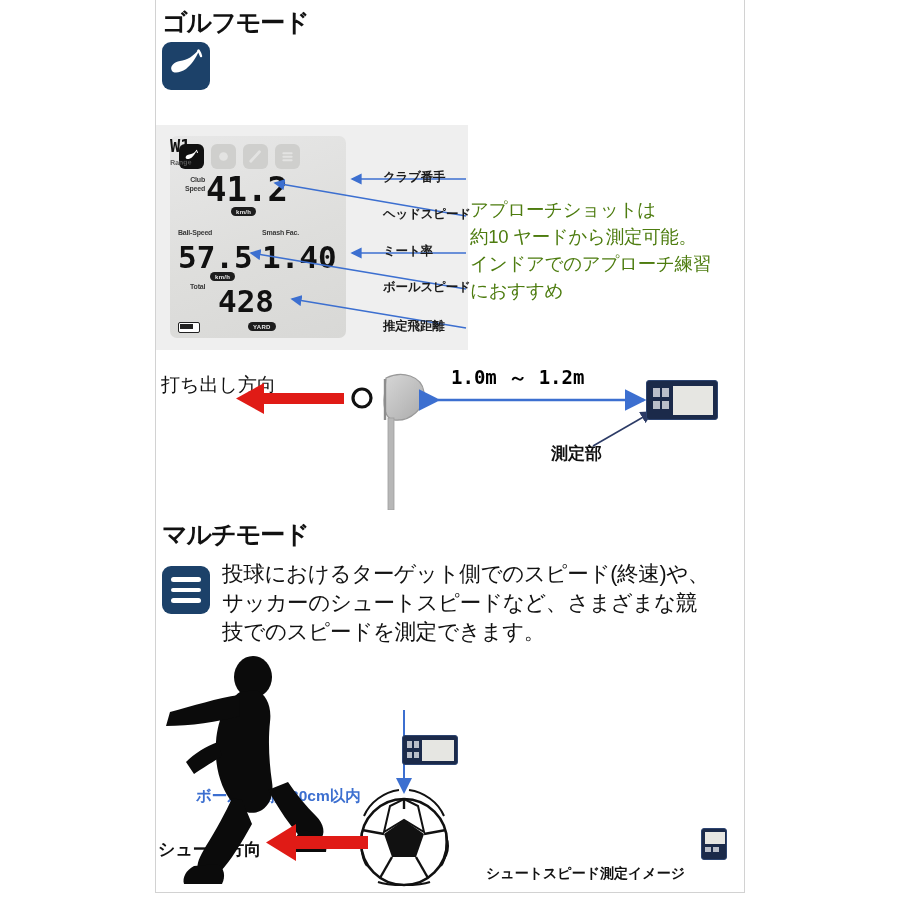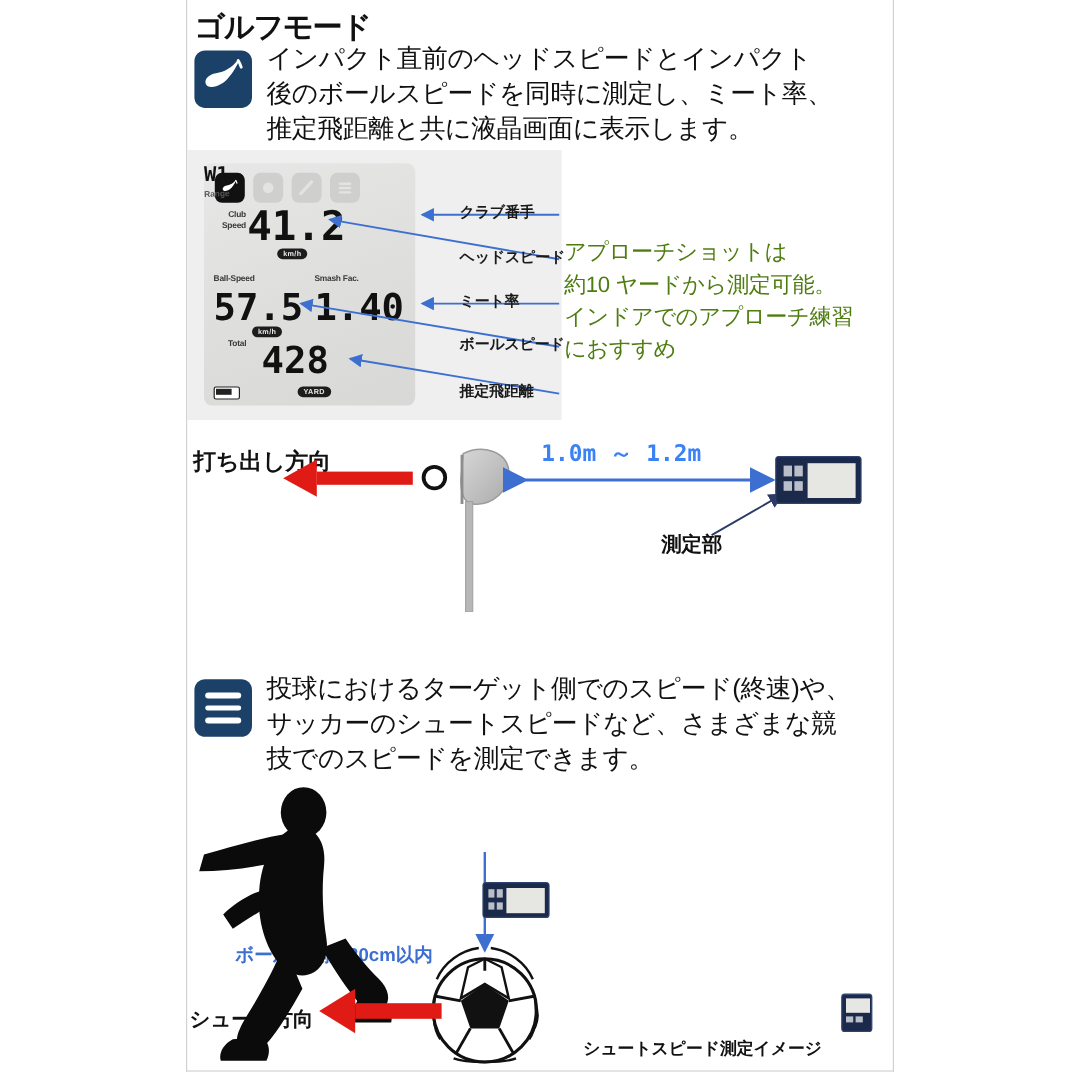--- a/index.html
+++ b/index.html
@@ -119,24 +119,24 @@
 
   
   #note{
     position:absolute;left:470px;top:196px;width:270px;
     font-size:18.5px;line-height:27px;color:#4d7c0f;letter-spacing:-.3px;
     white-space:pre-line;
   }
 
   
   #golf-diagram{position:absolute;left:156px;top:360px;width:588px;height:150px;}
-  #dir-label{position:absolute;left:5px;top:12px;font-size:19px;font-weight:bold;color:#111;text-align:right;}
+  #dir-label{position:absolute;left:5px;top:12px;font-size:19px;font-weight:normal;color:#111;text-align:right;}
   #dist-label{
     position:absolute;left:295px;top:5px;font-size:19px;font-weight:bold;
-    color:#3b82f6;font-family:"DejaVu Sans Mono","Liberation Mono",monospace;
+    color:#000000;font-family:"DejaVu Sans Mono","Liberation Mono",monospace;
     letter-spacing:0px;white-space:nowrap;
   }
   #sensor-label{position:absolute;left:395px;top:82px;font-size:17px;font-weight:bold;color:#111;}
 
   .device{
     position:absolute;background:#1b2a4a;border:1.5px solid #2d4470;border-radius:3px;
     box-sizing:border-box;overflow:hidden;
   }
   .device .scr{position:absolute;background:#e6e6e2;}
   .device .btn{position:absolute;background:#b9bec9;}
@@ -159,23 +159,20 @@
 
   <div class="sec-title" id="golf-title">ゴルフモード</div>
 
   <div class="mode-tile" id="golf-tile">
     <svg class="club-glyph" viewBox="0 0 48 48">
       <path d="M37 9 C34 16 29 23 24 27 C18 31 11 32 9.5 28 C8 24 12 20 18 19 C25 18 32 14 36 8 Z" fill="#ffffff"></path>
       <path d="M36.5 8.5 C37.6 10.3 38.6 12.6 39 14" stroke="#ffffff" stroke-width="2.4" fill="none" stroke-linecap="round"></path>
     </svg>
   </div>
 
-  <div class="desc" id="golf-desc">インパクト直前のヘッドスピードとインパクト
-後のボールスピードを同時に測定し、ミート率、
-推定飛距離と共に液晶画面に表示します。</div>
 
   <div id="lcd-block">
     <div id="lcd">
 
       <div class="mode-row">
         <div class="mrow-ic on">
           <svg class="mini-club" viewBox="0 0 48 48">
             <path d="M37 9 C34 16 29 23 24 27 C18 31 11 32 9.5 28 C8 24 12 20 18 19 C25 18 32 14 36 8 Z" fill="#ffffff"></path>
             <path d="M36.5 8.5 C37.6 10.3 38.6 12.6 39 14" stroke="#ffffff" stroke-width="2.6" fill="none" stroke-linecap="round"></path>
           </svg>
@@ -287,20 +284,21 @@
 
     <div class="device" style="left:490px;top:20px;width:72px;height:40px;">
       <div class="scr" style="left:26px;top:5px;width:40px;height:29px;"></div>
       <div class="btn" style="left:6px;top:7px;width:7px;height:9px;"></div>
       <div class="btn" style="left:15px;top:7px;width:7px;height:9px;"></div>
       <div class="btn" style="left:6px;top:20px;width:7px;height:8px;"></div>
       <div class="btn" style="left:15px;top:20px;width:7px;height:8px;"></div>
     </div>
   </div>
 
+  <div class="sec-title" id="multi-title">マルチモード</div>
 
   <div class="mode-tile" id="multi-tile">
     <div class="bars">
       <i></i>
         <i></i>
         <i></i>
     </div>
   </div>
 
   <div class="desc" id="multi-desc">投球におけるターゲット側でのスピード(終速)や、

